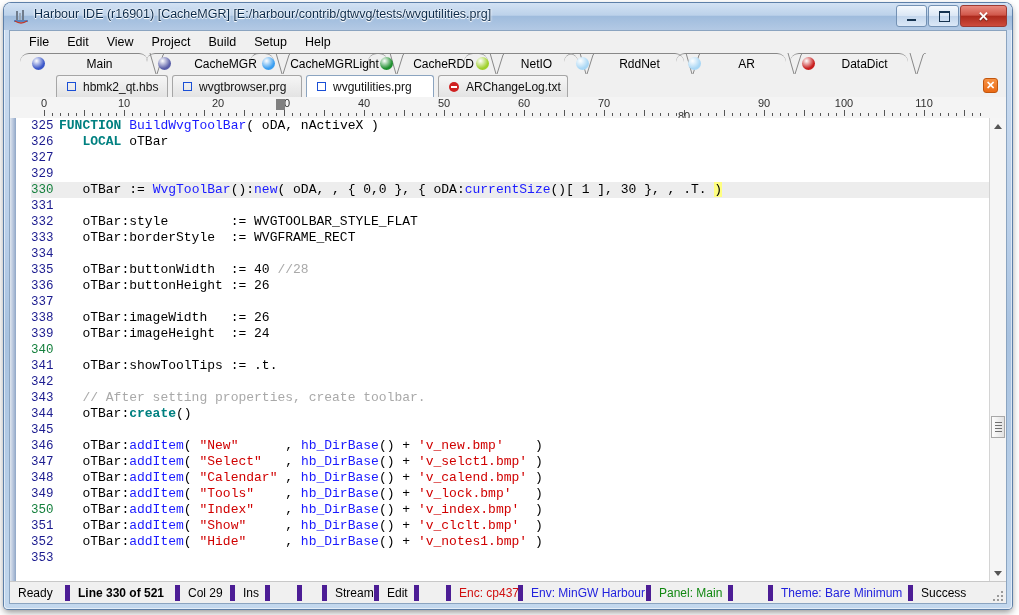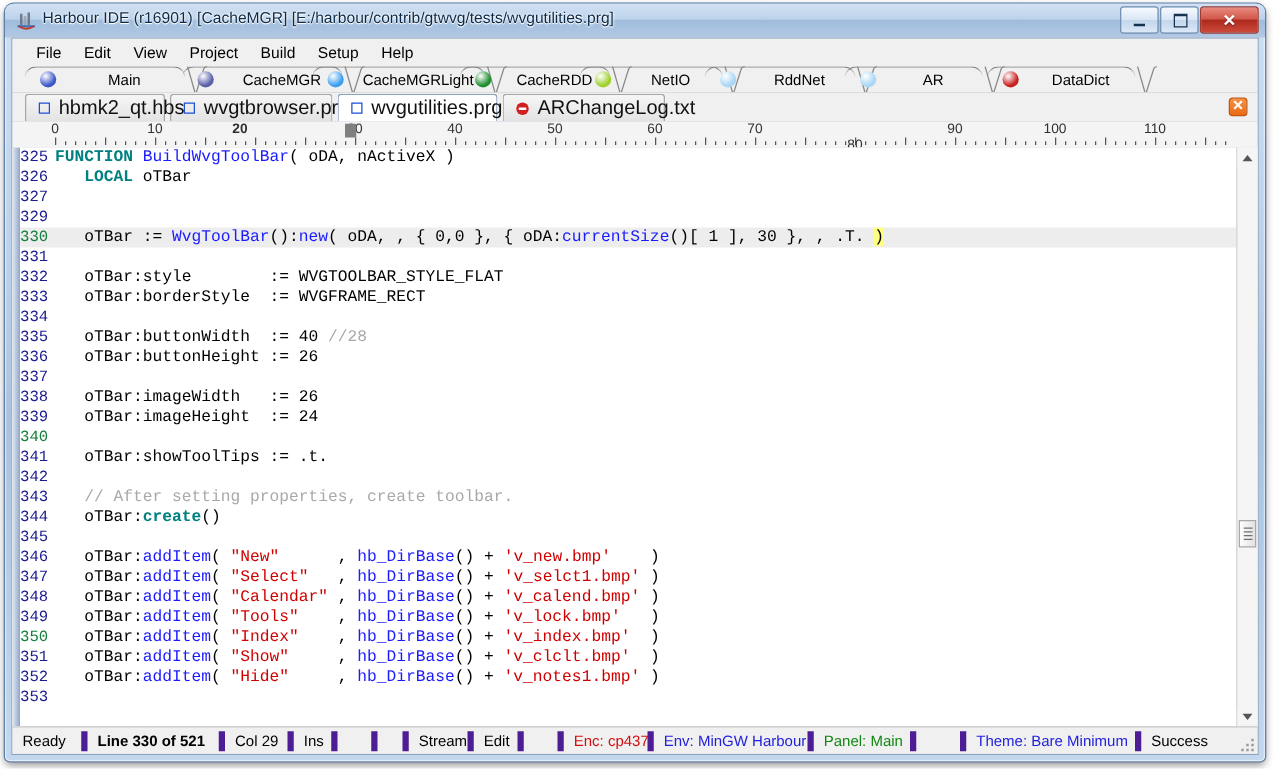--- a/index.html
+++ b/index.html
@@ -189,24 +189,25 @@
     top: 1px;
     height: 22px;
     display: flex;
     align-items: center;
     padding: 0 10px;
     box-sizing: border-box;
     background: linear-gradient(to bottom, #f6f6f6 0%, #e3e3e3 100%);
     border: 1px solid #a6a6a6;
     border-bottom: none;
     border-radius: 3px 3px 0 0;
-    font-size: 16px;
+    font-size: 12px;
     color: #111;
     cursor: default;
     white-space: nowrap;
+    margin-left: 36px;
   }
   .filetab.active {
     background: #ffffff;
     border-color: #8ba4c0;
     z-index: 3;
   }
   .ftab-icon { margin-right: 7px; flex: none; display: flex; }
   .sq-icon {
     width: 9px; height: 9px;
     border: 1.6px solid #1a4fd6;
@@ -288,20 +289,21 @@
     background: linear-gradient(to right, #dfe6ef 0%, #b9c7dd 50%, #8fa6c6 100%);
   }
   .code {
     position: absolute;
     left: 6px; top: 0; right: 16px; bottom: 0;
     font-family: "Liberation Mono", monospace;
     font-size: 13px;
     line-height: 16px;
     overflow: hidden;
     background: #ffffff;
+    padding-left: 15px;
   }
   .cline {
     position: relative;
     height: 16px;
     white-space: pre;
   }
   .cline.current { background: #ededed; }
   .lnum {
     display: inline-block;
     width: 28px;
@@ -664,21 +666,21 @@
           <div class="tick big" style="left: 914px;"></div>
           <div class="tick small" style="left: 922px;"></div>
           <div class="tick small" style="left: 930px;"></div>
           <div class="tick small" style="left: 938px;"></div>
           <div class="tick small" style="left: 946px;"></div>
           <div class="tick big" style="left: 954px;"></div>
           <div class="tick small" style="left: 962px;"></div>
           <div class="tick small" style="left: 970px;"></div>
           <div class="rnum" style="left: 34px;">0</div>
           <div class="rnum" style="left: 114px;">10</div>
-          <div class="rnum" style="left: 182px; font-weight: bold;">20</div>
+          <div class="rnum" style="left: 208px;">20</div>
           <div class="rnum" style="left: 274px;">30</div>
           <div class="rnum" style="left: 354px;">40</div>
           <div class="rnum" style="left: 434px;">50</div>
           <div class="rnum" style="left: 514px;">60</div>
           <div class="rnum" style="left: 594px;">70</div>
           <div class="rnum" style="left: 674px; margin-top: 13px;">80</div>
           <div class="rnum" style="left: 754px;">90</div>
           <div class="rnum" style="left: 834px;">100</div>
           <div class="rnum" style="left: 914px;">110</div>
           <div class="colmark" style="left: 266px;"></div>

